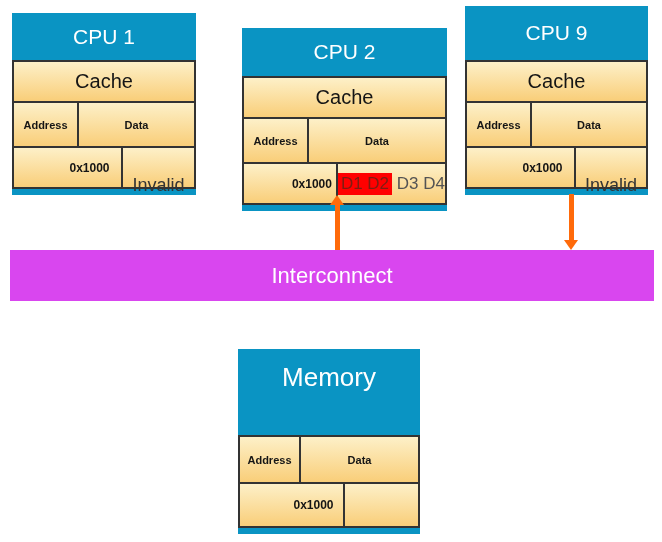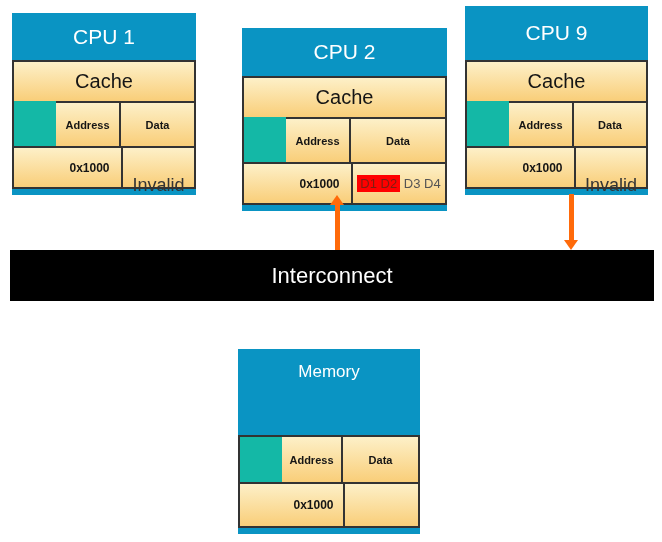--- a/index.html
+++ b/index.html
@@ -23,42 +23,42 @@
 
   
   .cache-table {
     display: flex; flex-direction: column;
     border: 2px solid #333333;
     background: #14b8a6;
   }
   .t-row { display: flex; background: linear-gradient(180deg, #fdf0c8 0%, #f9ce79 100%); }
   .t-row + .t-row { border-top: 2px solid #333333; }
   .merged-row { align-items: center; justify-content: center; height: 39px; font-size: 20px; color: #151515; }
-  .hdr-row { height: 45px; margin-left: 42px; }
+  .hdr-row { height: 45px; }
   .val-row { height: 41px; padding-left: 44px; }
   .cell { display: flex; align-items: center; justify-content: center; }
   .cell-addr { width: 65px; border-right: 2px solid #333333; }
   .cell-data { flex: 1; }
   .col-header { font-size: 11px; font-weight: bold; color: #151515; }
   .addr-value { font-size: 12px; font-weight: bold; color: #151515; }
   .invalid-value { font-size: 18px; color: #343434; margin-top: 35px; }
-  .dvals { font-size: 13px; white-space: nowrap; }
+  .dvals { font-size: 17px; white-space: nowrap; }
   .dvals .hl { background: #ff0000; color: #7e1d12; padding: 1px 3px; }
   .dvals .rest { color: #545454; }
 
   
   #interconnect {
     position: absolute; left: 10px; top: 250px; width: 644px; height: 51px;
-    background: #000000; display: flex; align-items: center; justify-content: center;
+    background: #d946ef; display: flex; align-items: center; justify-content: center;
     color: #ffffff; font-size: 22px;
   }
 
   
   #memory { left: 238px; top: 349px; width: 182px; height: 185px; }
-  #memory .block-title { align-items: flex-start; padding-top: 13px; font-size: 17px; }
+  #memory .block-title { align-items: flex-start; padding-top: 13px; font-size: 26px; }
   #memory .cell-addr { width: 61px; }
   #memory .hdr-row { height: 45px; }
   #memory .val-row { height: 44px; }
   .mem-dvals { font-size: 15px; font-weight: 600; color: #1a1a1a; }
 
   
   .connector { position: absolute; width: 14px; }
   .connector .line { position: absolute; left: 4.5px; width: 5px; background: #ff6a0a; }
   .head { position: absolute; left: 0; width: 0; height: 0; border-left: 7px solid transparent; border-right: 7px solid transparent; }
   .head-up { top: 0; border-bottom: 10px solid #ff6a0a; }

